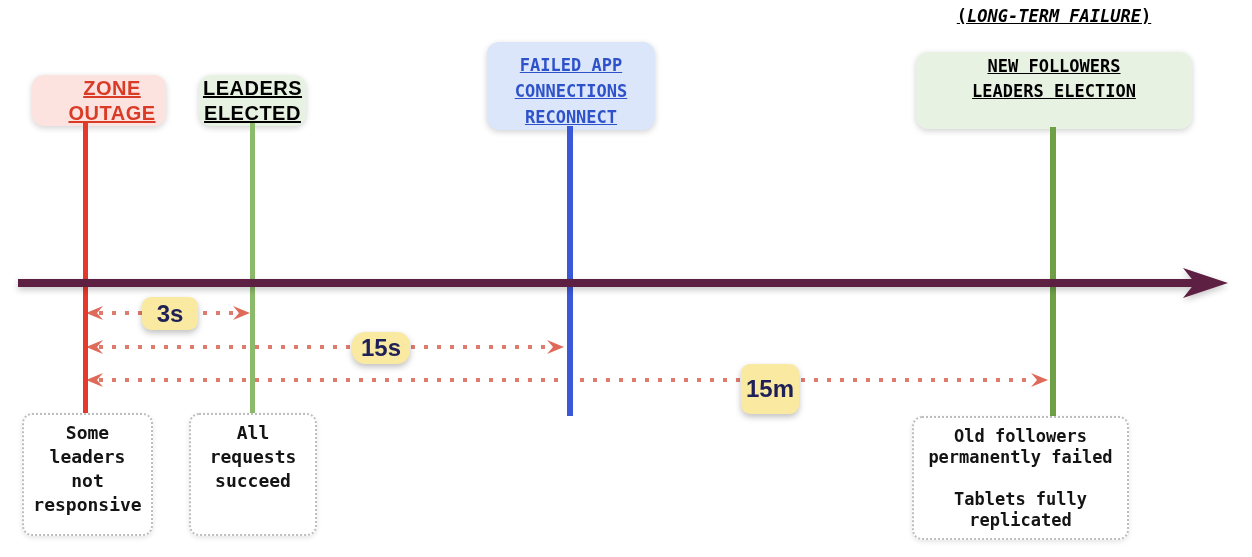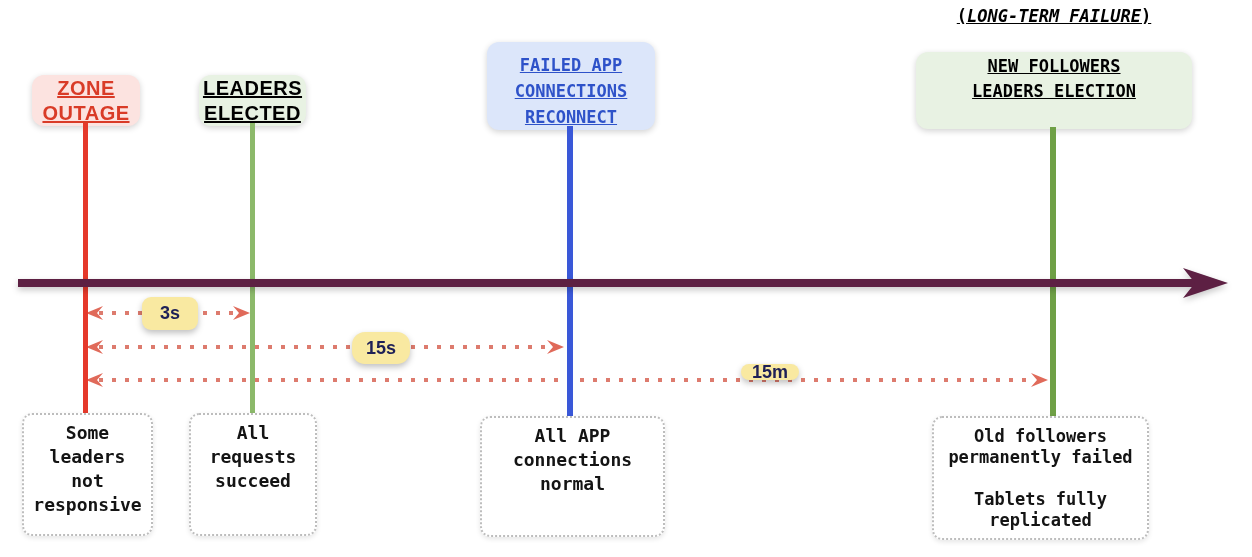--- a/index.html
+++ b/index.html
@@ -30,21 +30,21 @@
   .dots{
     position:absolute;left:15px;right:15px;top:6px;height:4px;
     background:repeating-linear-gradient(90deg,#dd7b6e 0,#dd7b6e 4px,transparent 4px,transparent 13px);
   }
   .head{position:absolute;top:0;width:20px;height:16px;}
   .head-left{left:0;}
   .head-right{right:0;}
   
   .badge{
     position:absolute;z-index:5;background:#f9e9a1;color:#1e2057;
-    border-radius:9px;font-weight:bold;font-size:18px;
+    border-radius:9px;font-weight:bold;font-size:24px;
     display:flex;align-items:center;justify-content:center;
     box-shadow:0 3px 6px rgba(0,0,0,0.25);
   }
   
   .note{
     position:absolute;background:#ffffff;border:2px dotted #bdbdbd;border-radius:10px;
     font-family:"DejaVu Sans Mono",monospace;font-weight:bold;color:#141414;
     text-align:center;white-space:pre-line;z-index:3;
     box-shadow:0 2px 5px rgba(0,0,0,0.10);box-sizing:border-box;
   }
@@ -61,21 +61,21 @@
   <div class="vline" style="left:83px;top:123px;width:5px;height:291px;background:#e5392b;"></div>
   <div class="vline" style="left:250px;top:123px;width:5px;height:292px;background:#8cb96a;"></div>
   <div class="vline" style="left:567px;top:126px;width:6px;height:290px;background:#3a58d8;"></div>
   <div class="vline" style="left:1050px;top:127px;width:6px;height:291px;background:#6fa046;"></div>
 
   <svg class="timeline-svg" width="1252" height="44" viewBox="0 0 1252 44">
     <line x1="18" y1="22" x2="1196" y2="22" stroke="#5d2043" stroke-width="8"></line>
     <path d="M1183,7 L1228,22 L1183,37 L1195,22 Z" fill="#5d2043"></path>
   </svg>
 
-  <div class="flag flag-sans flag-red" style="left:32px;top:75px;width:108px;height:51px;">
+  <div class="flag flag-sans flag-red" style="left:32px;top:75px;width:108px;height:51px;padding-left:26px;">
     <span>ZONE
 OUTAGE</span>
   </div>
 
   <div class="flag flag-sans flag-green" style="left:199px;top:75px;width:107px;height:51px;">
     <span>LEADERS
 ELECTED</span>
   </div>
 
   <div class="flag flag-mono flag-blue" style="left:487px;top:42px;width:168px;height:88px;line-height:26px;">
@@ -121,33 +121,30 @@
         <path d="M1,1 L18,8 L1,15 L7,8 Z" fill="#e06a5a"></path>
       </svg>
   </div>
 
   <div class="badge" style="left:142px;top:297px;width:56px;height:33px;">
     <span>3s</span>
   </div>
   <div class="badge" style="left:352px;top:332px;width:58px;height:32px;border-radius:13px;">
     <span>15s</span>
   </div>
-  <div class="badge" style="left:741px;top:364px;width:58px;height:16px;">
+  <div class="badge" style="left:741px;top:364px;width:58px;height:50px;">
     <span>15m</span>
   </div>
 
   <div class="note note-a" style="left:22px;top:413px;width:131px;height:123px;">Some
 leaders
 not
 responsive</div>
   <div class="note note-a" style="left:189px;top:413px;width:128px;height:123px;">All
 requests
 succeed</div>
-  <div class="note note-a" style="left:480px;top:416px;width:185px;height:121px;">All APP
-connections
-normal</div>
-  <div class="note note-b" style="left:932px;top:416px;width:217px;height:124px;">Old followers
+  <div class="note note-b" style="left:912px;top:416px;width:217px;height:124px;">Old followers
 permanently failed
 
 Tablets fully
 replicated</div>
 
 </div>
 
 </body></html>

